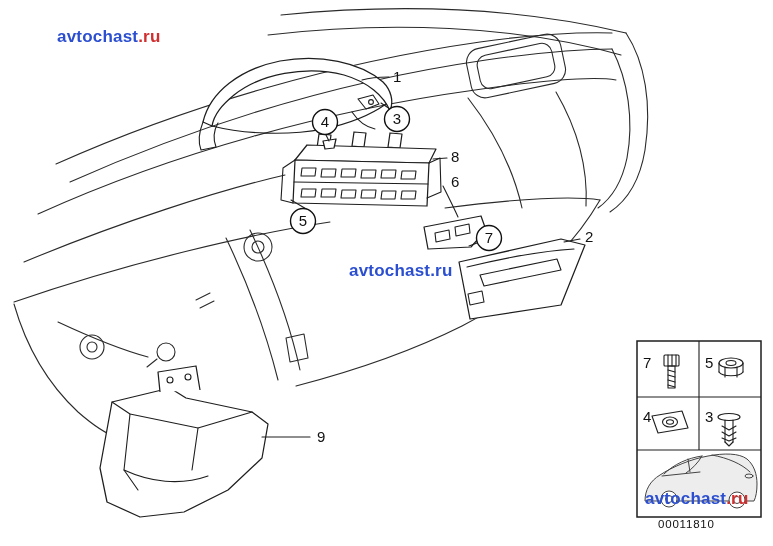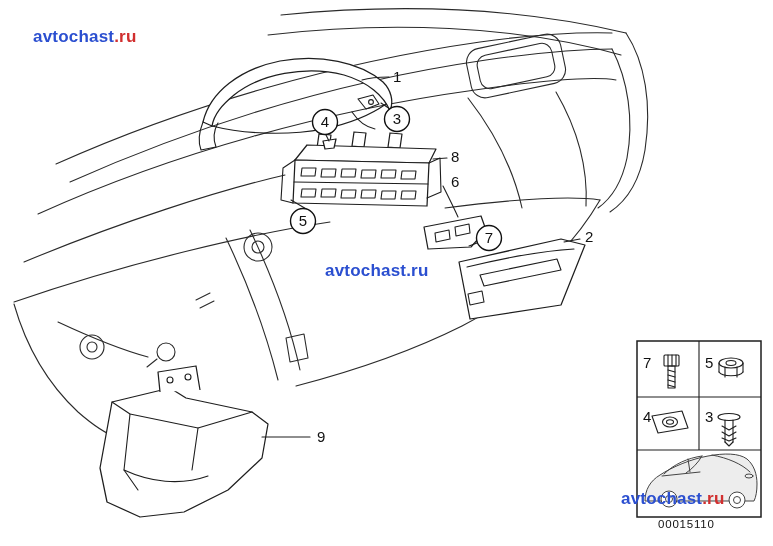--- a/index.html
+++ b/index.html
@@ -1,20 +1,20 @@
 <!DOCTYPE html>
 <html><head>
 <meta charset="utf-8">
 <style>
   html,body{margin:0;padding:0;background:#fff;}
   .stage{position:relative;width:773px;height:546px;background:#fff;overflow:hidden;
          font-family:"Liberation Sans",sans-serif;}
   .stage svg{position:absolute;left:0;top:0;}
   .wm{position:absolute;font-size:17px;font-weight:bold;letter-spacing:.2px;
-      color:#2b4fd0;white-space:nowrap;z-index:5;cursor:pointer;}
+      color:#2b4fd0;white-space:nowrap;z-index:5;cursor:pointer;margin-left:24px;}
   .wm .tld-red{color:#d12f2f;}
   .wm .tld-blue{color:#2b4fd0;}
   .wm-tl{left:33px;top:27px;}
   .wm-c{left:325px;top:261px;}
   .wm-br{left:621px;top:489px;}
   .part-number{position:absolute;left:658px;top:518px;font-size:11.5px;color:#111;
                letter-spacing:.8px;z-index:4;}
   
   .ln{fill:none;stroke:#2a2a2a;stroke-width:1.1;stroke-linecap:round;stroke-linejoin:round;}
   .pt{fill:#ffffff;stroke:#1e1e1e;stroke-width:1.25;stroke-linejoin:round;}
@@ -224,15 +224,15 @@
       </g>
     </g>
   </svg>
 
   <div class="wm wm-tl"><span>avtochast</span><span class="tld-red">.ru</span></div>
 
   <div class="wm wm-c"><span>avtochast</span><span class="tld-blue">.ru</span></div>
 
   <div class="wm wm-br"><span>avtochast</span><span class="tld-red">.ru</span></div>
 
-  <div class="part-number">00015110</div>
+  <div class="part-number">00011810</div>
 
 </div>
 
 </body></html>

